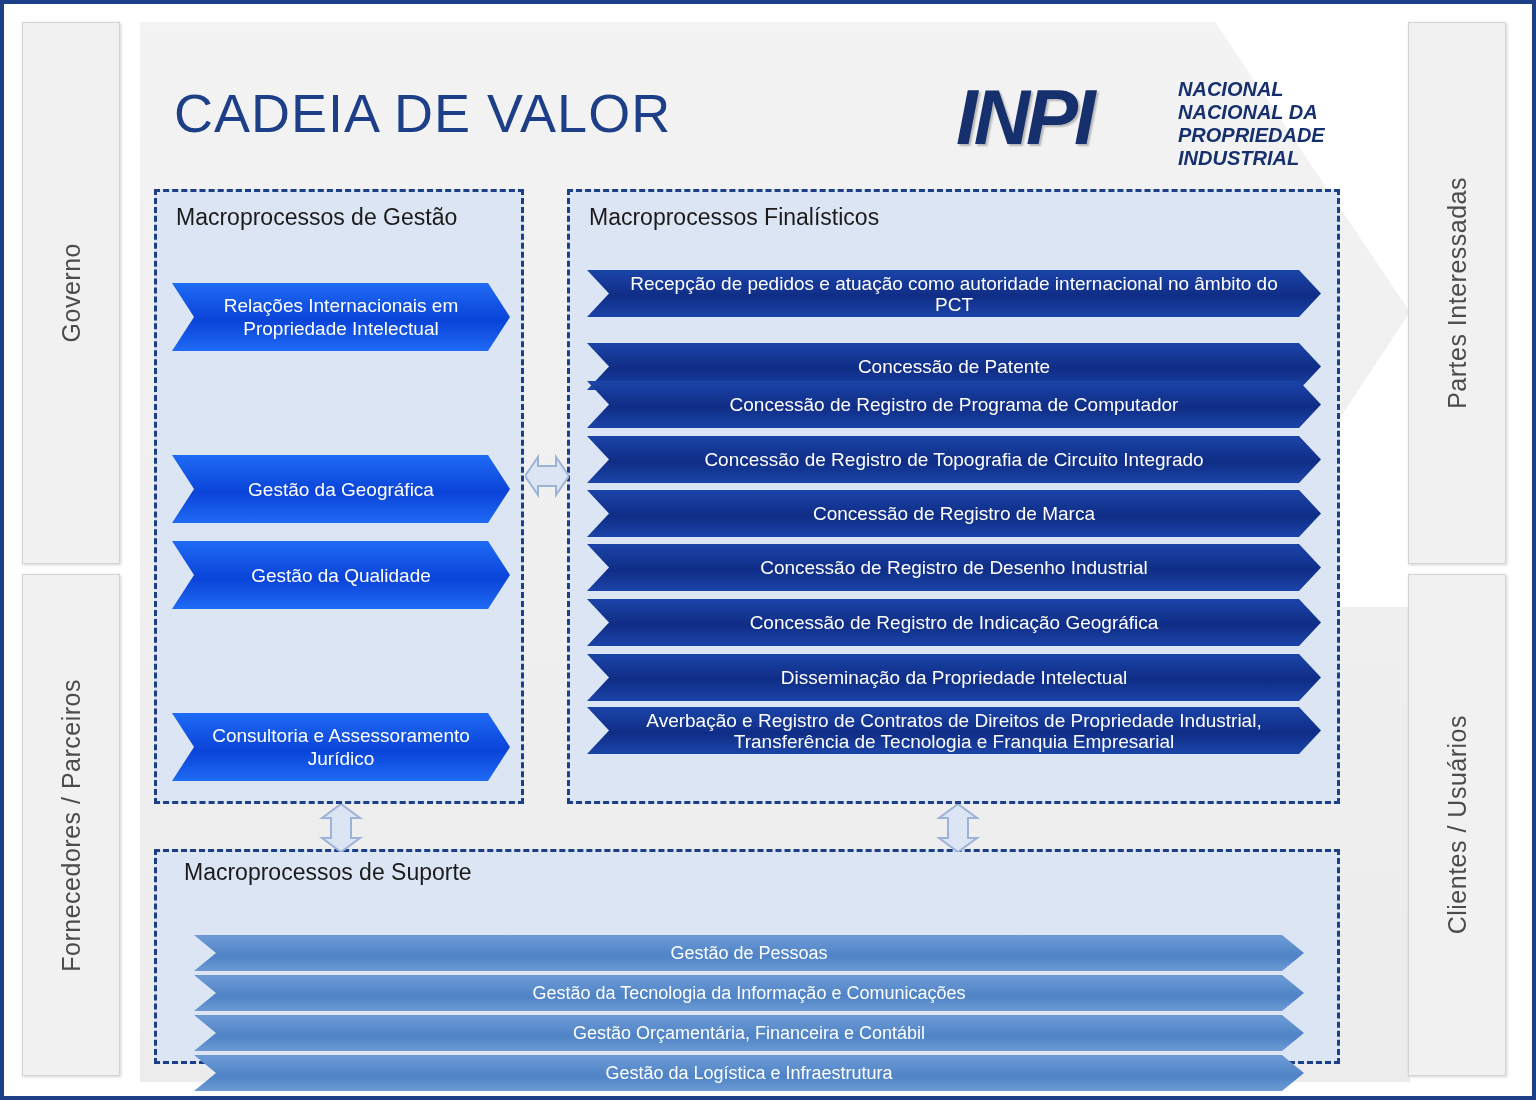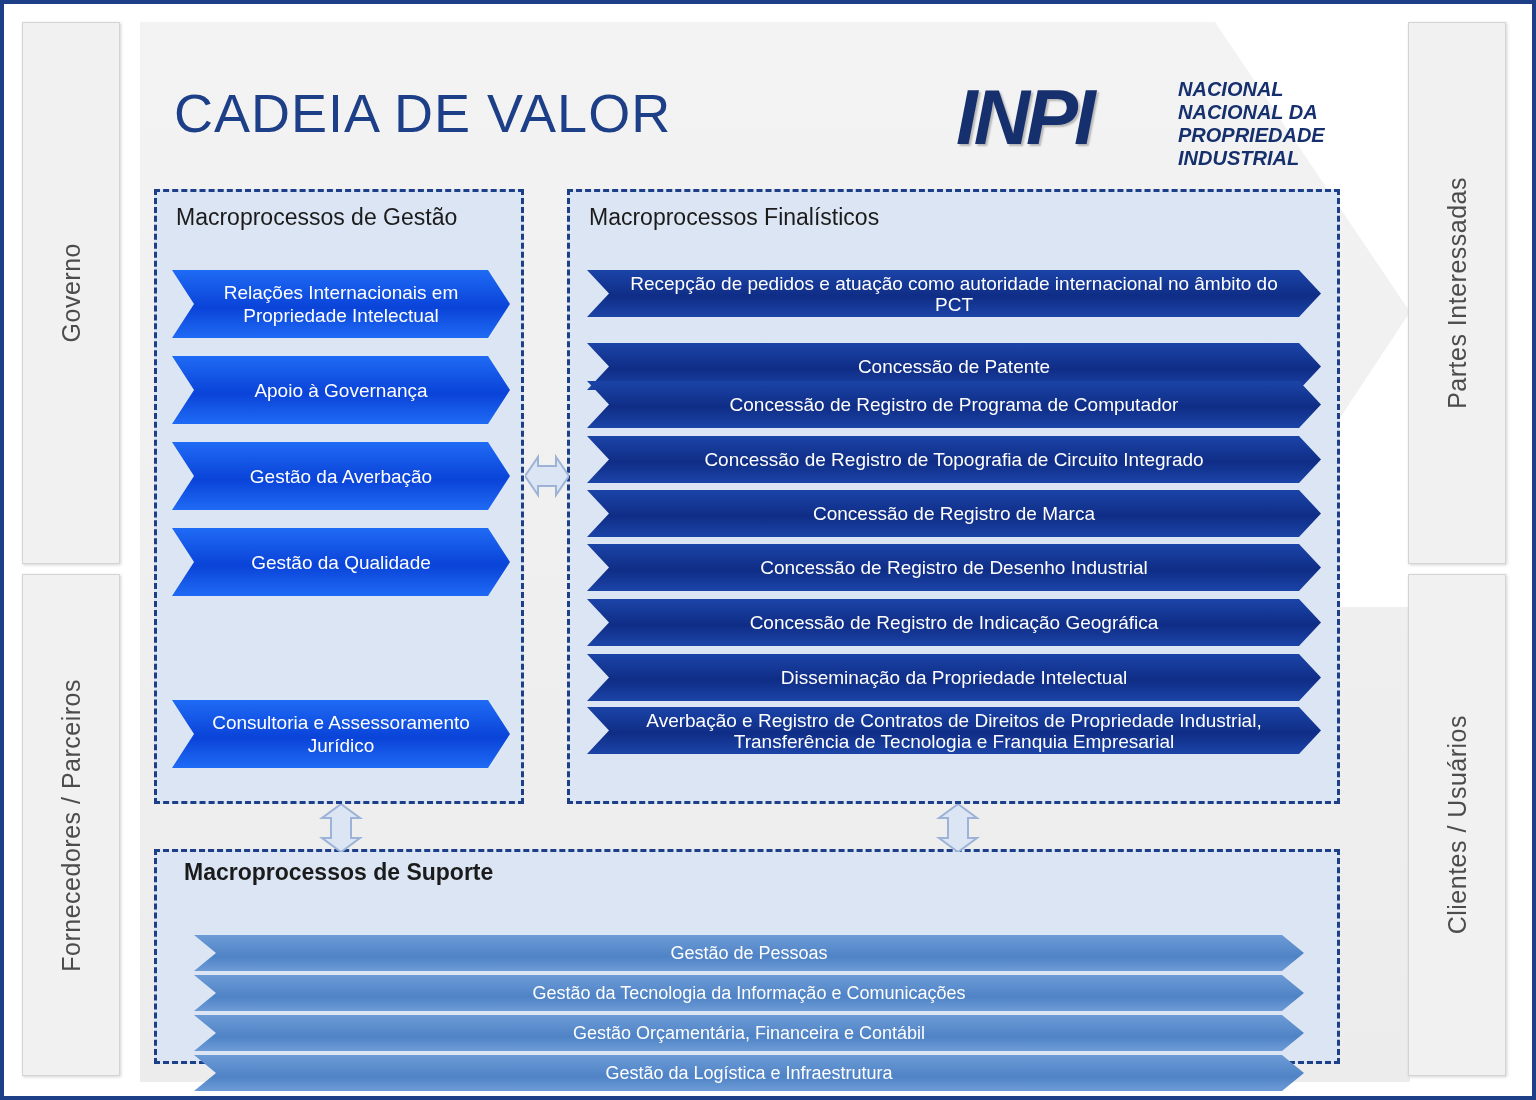--- a/index.html
+++ b/index.html
@@ -108,21 +108,21 @@
   #box-suporte    { left: 150px; top: 845px; width: 1186px; height: 215px; }
 
   .group-title {
     position: absolute;
     font-size: 23px;
     color: #1b1b1b;
     font-family: "Liberation Sans", sans-serif;
   }
   #title-gestao      { left: 172px; top: 200px; }
   #title-finalistico { left: 585px; top: 200px; }
-  #title-suporte     { left: 180px; top: 855px; font-weight: bold; text-align: right; }
+  #title-suporte     { left: 180px; top: 855px; font-weight: normal; text-align: right; }
 
   
   .chev {
     position: absolute;
     display: flex;
     align-items: center;
     justify-content: center;
     text-align: center;
     color: #ffffff;
     box-sizing: border-box;
@@ -131,20 +131,21 @@
     font-family: "Liberation Sans", sans-serif;
   }
   .chev-gestao {
     left: 168px;
     width: 338px;
     height: 68px;
     background: linear-gradient(180deg, #1f6bf5 0%, #0a43d8 55%, #1f6bf5 100%);
     font-size: 19px;
     line-height: 23px;
     padding: 0 34px;
+    margin-top: 13px;
   }
   .chev-final {
     left: 583px;
     width: 734px;
     height: 47px;
     background: linear-gradient(180deg, #1b44a8 0%, #0f2d86 55%, #1b44a8 100%);
     font-size: 19px;
     line-height: 21px;
     padding: 0 32px;
   }
@@ -201,22 +202,21 @@
 
   <div class="group-box" id="box-gestao"></div>
   <div class="group-box" id="box-finalistico"></div>
   <div class="group-box" id="box-suporte"></div>
 
   <div class="group-title" id="title-gestao">Macroprocessos de Gestão</div>
   <div class="group-title" id="title-finalistico">Macroprocessos Finalísticos</div>
   <div class="group-title" id="title-suporte">Macroprocessos de Suporte</div>
 
   <div class="chev chev-gestao" style="top:266px">Relações Internacionais em Propriedade Intelectual</div>
-  <div class="chev chev-gestao" style="top:352px">Apoio à Governança</div>
-  <div class="chev chev-gestao" style="top:438px">Gestão da Averbação</div>
+  <div class="chev chev-gestao" style="top:438px">Gestão da Geográfica</div>
   <div class="chev chev-gestao" style="top:524px">Gestão da Qualidade</div>
   <div class="chev chev-gestao" style="top:696px">Consultoria e Assessoramento Jurídico</div>
 
   <div class="chev chev-final" style="top:266px">Recepção de pedidos e atuação como autoridade internacional no âmbito do PCT</div>
   <div class="chev chev-final" style="top:339px">Concessão de Patente</div>
   <div class="chev chev-final" style="top:377px">Concessão de Registro de Programa de Computador</div>
   <div class="chev chev-final" style="top:432px">Concessão de Registro de Topografia de Circuito Integrado</div>
   <div class="chev chev-final" style="top:486px">Concessão de Registro de Marca</div>
   <div class="chev chev-final" style="top:540px">Concessão de Registro de Desenho Industrial</div>
   <div class="chev chev-final" style="top:650px">Disseminação da Propriedade Intelectual</div>

